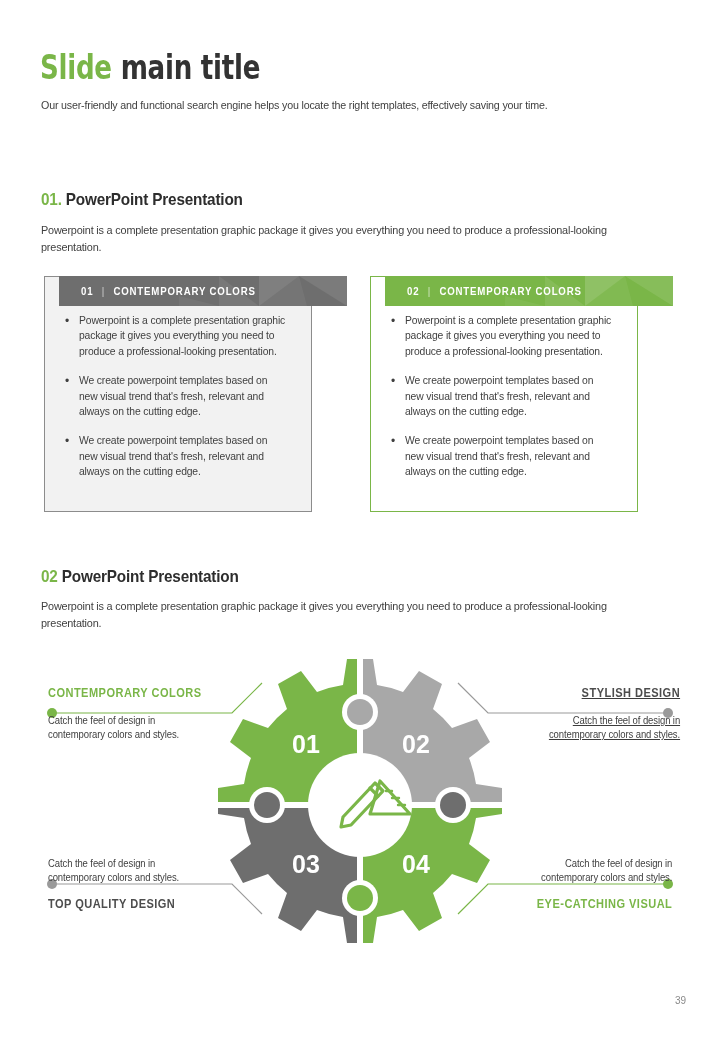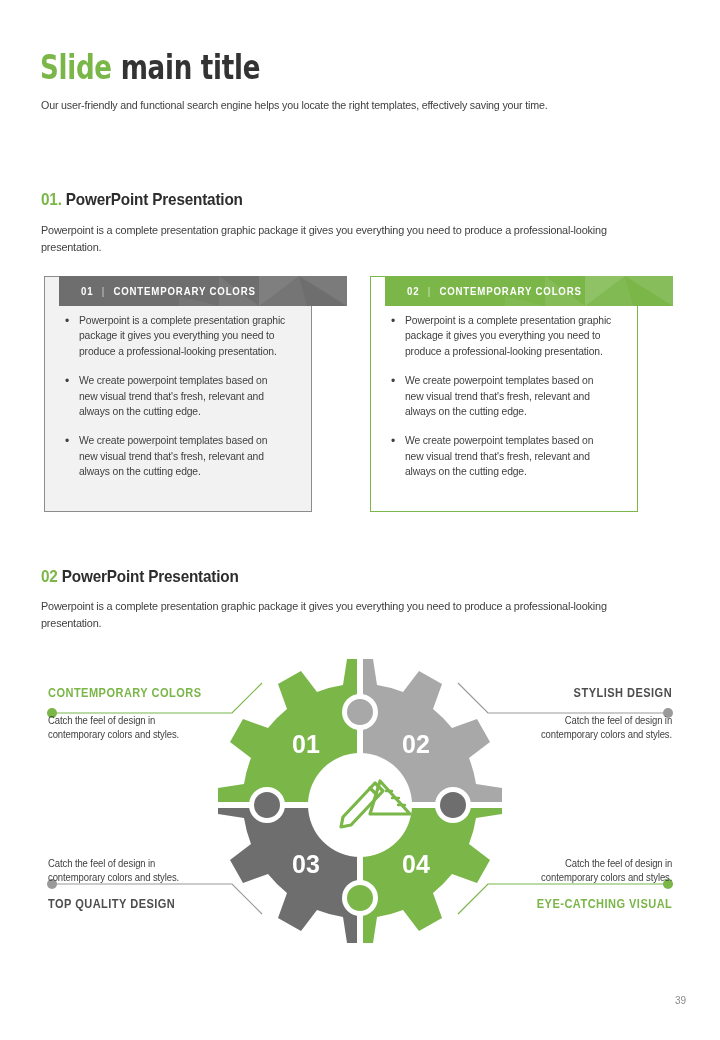--- a/index.html
+++ b/index.html
@@ -92,21 +92,21 @@
   .lbl .desc{
     font-size:10px;line-height:14px;color:#3f3f3f;letter-spacing:-0.1px;white-space:pre-line;
     transform:scaleX(.95);transform-origin:left center;
   }
   .lbl.r .desc{transform-origin:right center;text-align:right;}
   .green{color:#7ab648;}
   .grey{color:#4d4d4d;}
 
   #lbl-tl{left:48px;top:31px;}
   #lbl-tl .ttl{margin-bottom:14px;}
-  #lbl-tr{right:48px;top:31px;text-align:right;}
+  #lbl-tr{right:40px;top:31px;text-align:right;text-decoration:underline;}
   #lbl-tr .ttl{margin-bottom:14px;}
   #lbl-bl{left:48px;top:202px;}
   #lbl-bl .ttl{margin-top:12px;}
   #lbl-br{right:48px;top:202px;text-align:right;}
   #lbl-br .ttl{margin-top:12px;}
 
   
   .pageno{
     position:absolute;right:34px;bottom:34px;font-size:10px;color:#8a8a8a;
   }

